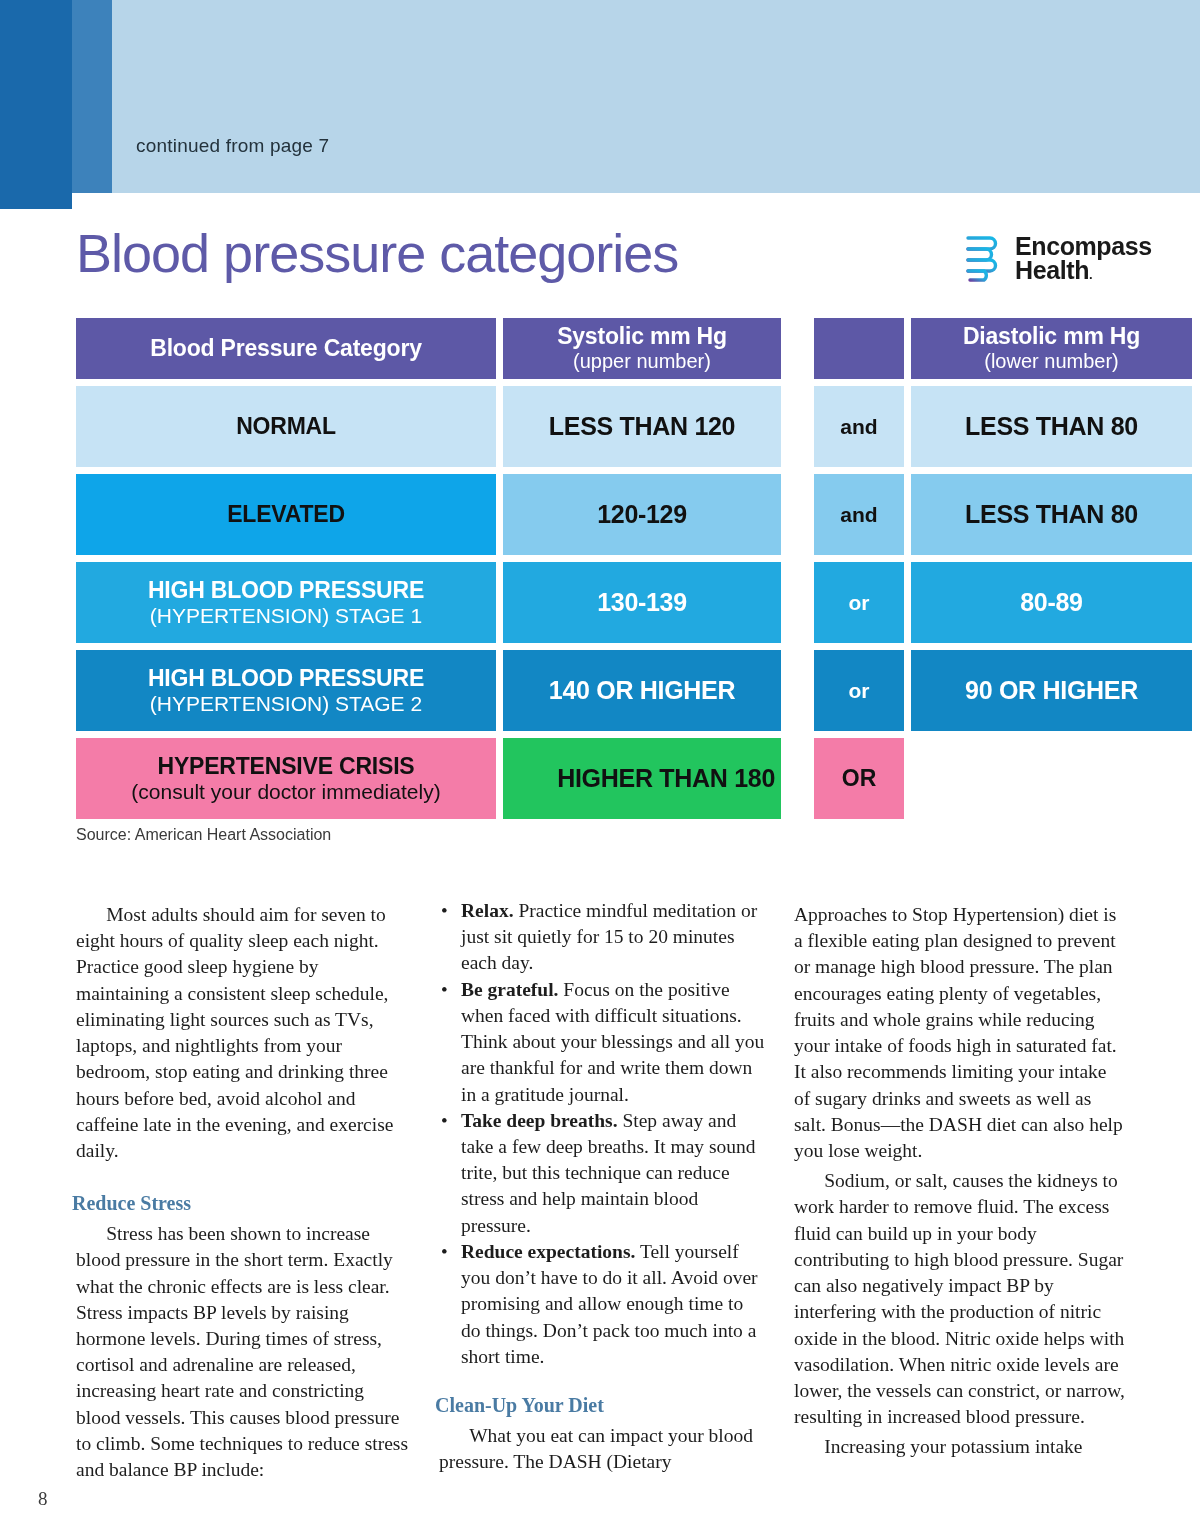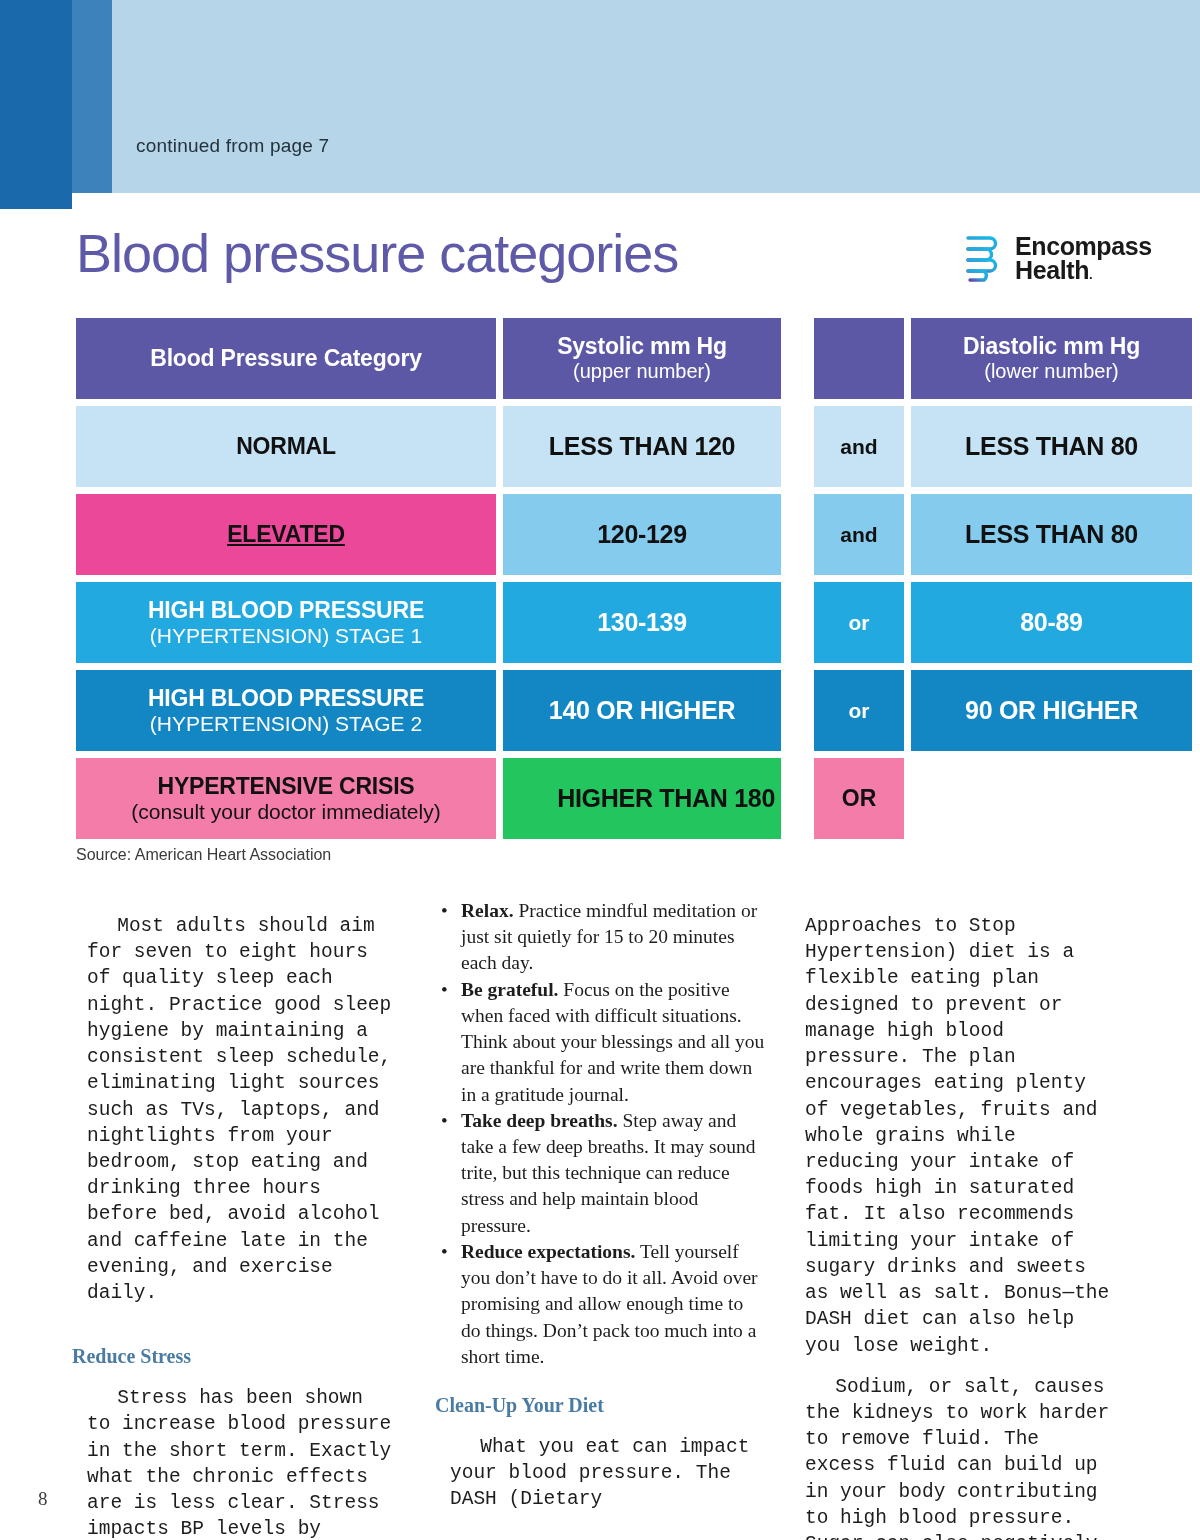--- a/index.html
+++ b/index.html
@@ -44,21 +44,21 @@
   .bp-row{display:flex;gap:7px;margin-bottom:7px;}
   .c-cat{flex:0 0 420px;}
   .c-sys{flex:0 0 278px;}
   .c-op{flex:0 0 90px;padding-left:26px;}
   .c-dia{flex:0 0 281px;}
   .cell{
     display:flex;flex-direction:column;align-items:center;justify-content:center;
     font-family:"Liberation Sans", sans-serif;
     text-align:center;box-sizing:border-box;padding:4px 6px;
   }
-  .hdr-row .cell{height:81px;background:#5d58a6;color:#ffffff;text-align:right;}
+  .hdr-row .cell{height:61px;background:#5d58a6;color:#ffffff;text-align:right;}
   .hdr-row .c-op .cell{}
   .hdr-main{font-size:23px;font-weight:700;line-height:1.12;letter-spacing:-.2px;}
   .hdr-sub{font-size:20px;font-weight:400;line-height:1.15;margin-top:1px;}
   .data-row .cell{height:81px;}
   .cat-main{font-size:23px;font-weight:700;line-height:1.1;letter-spacing:-.2px;}
   .cat-sub{font-size:21px;font-weight:400;line-height:1.1;}
   .val{font-size:25px;font-weight:700;letter-spacing:-.3px;}
   .op{font-size:21px;font-weight:700;}
   .op-lg{font-size:23px;font-weight:700;}
   .source{
@@ -68,21 +68,21 @@
 
   
   .cols{
     position:absolute;left:0;top:898px;width:1200px;height:590px;
     display:flex;gap:0;
   }
   .col{font-size:19.5px;line-height:1.345;color:#1d1d1d;}
   .col-1{flex:0 0 340px;margin-left:72px;}
   .col-2{flex:0 0 330px;margin-left:23px;}
   .col-3{flex:0 0 340px;margin-left:25px;}
-  .col p{margin:15px;text-indent:1.55em;font-family:Liberation Mono, monospace;}
+  .col p{margin:4px;text-indent:1.55em;}
   .col p.noind{text-indent:0;}
   .subhead{
     margin:0 0 1px 0;
     font-size:20px;font-weight:700;color:#4a7ba3;
     font-family:"Liberation Serif", serif;
   }
   .spacer{height:22px;}
   ul.bullets{margin:0;padding:0;list-style:none;}
   ul.bullets li{
     position:relative;padding-left:26px;margin:0 0 0 0;
@@ -182,21 +182,21 @@
         </div>
       <div class="c-dia">
           <div class="cell r0" style="background: rgb(198, 227, 245); color: rgb(17, 17, 17);">
         <div class="val">LESS THAN 80</div>
       </div>
         </div>
     </div>
 
     <div class="bp-row data-row">
       <div class="c-cat">
-          <div class="cell r1" style="background: #ec4899; color: rgb(17, 17, 17); text-decoration: underline;">
+          <div class="cell r1" style="background: #0ea5e9; color: rgb(17, 17, 17);">
         <div class="cat-main">ELEVATED</div>
         <div class="cat-sub"></div>
       </div>
         </div>
       <div class="c-sys">
           <div class="cell r1" style="background: rgb(133, 203, 238); color: rgb(17, 17, 17); text-align: center;">
         <div class="val">120-129</div>
       </div>
         </div>
       <div class="c-op">

